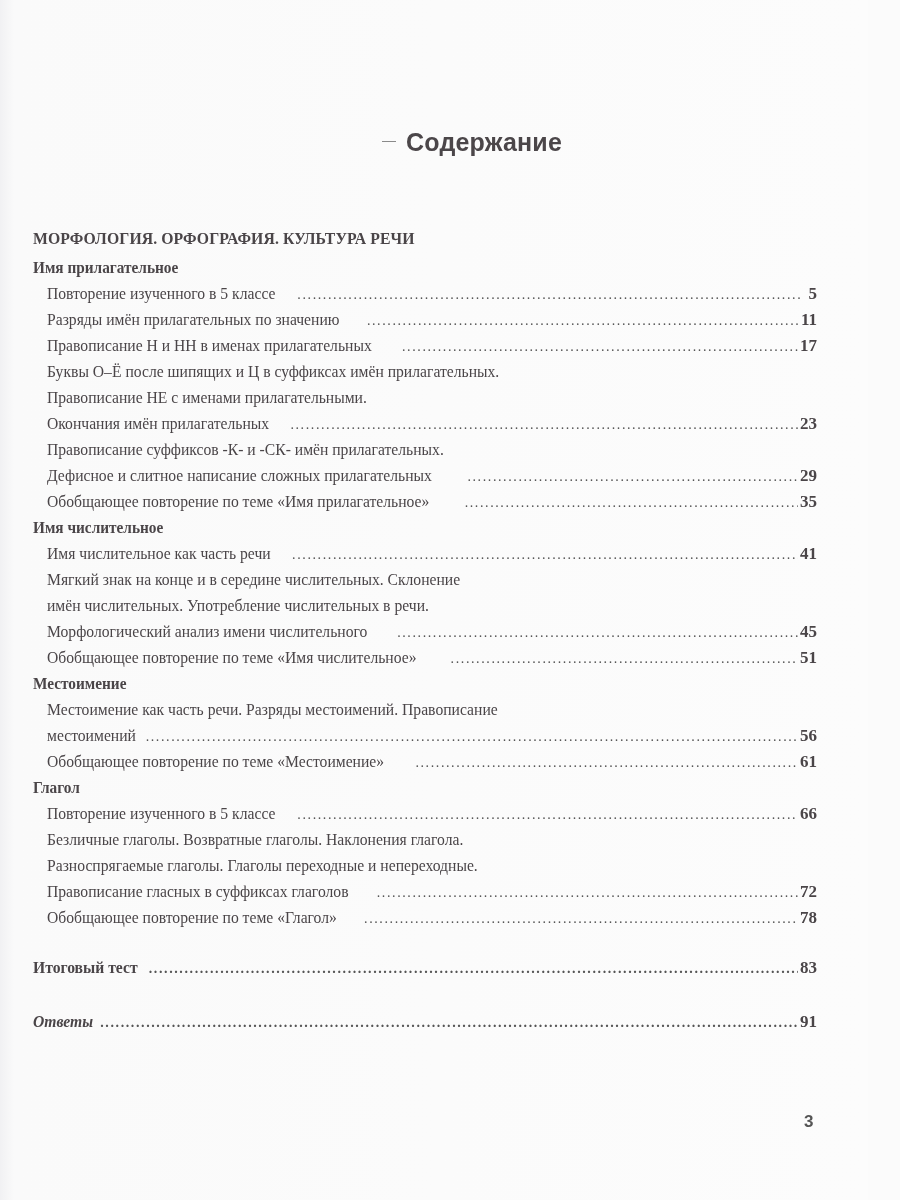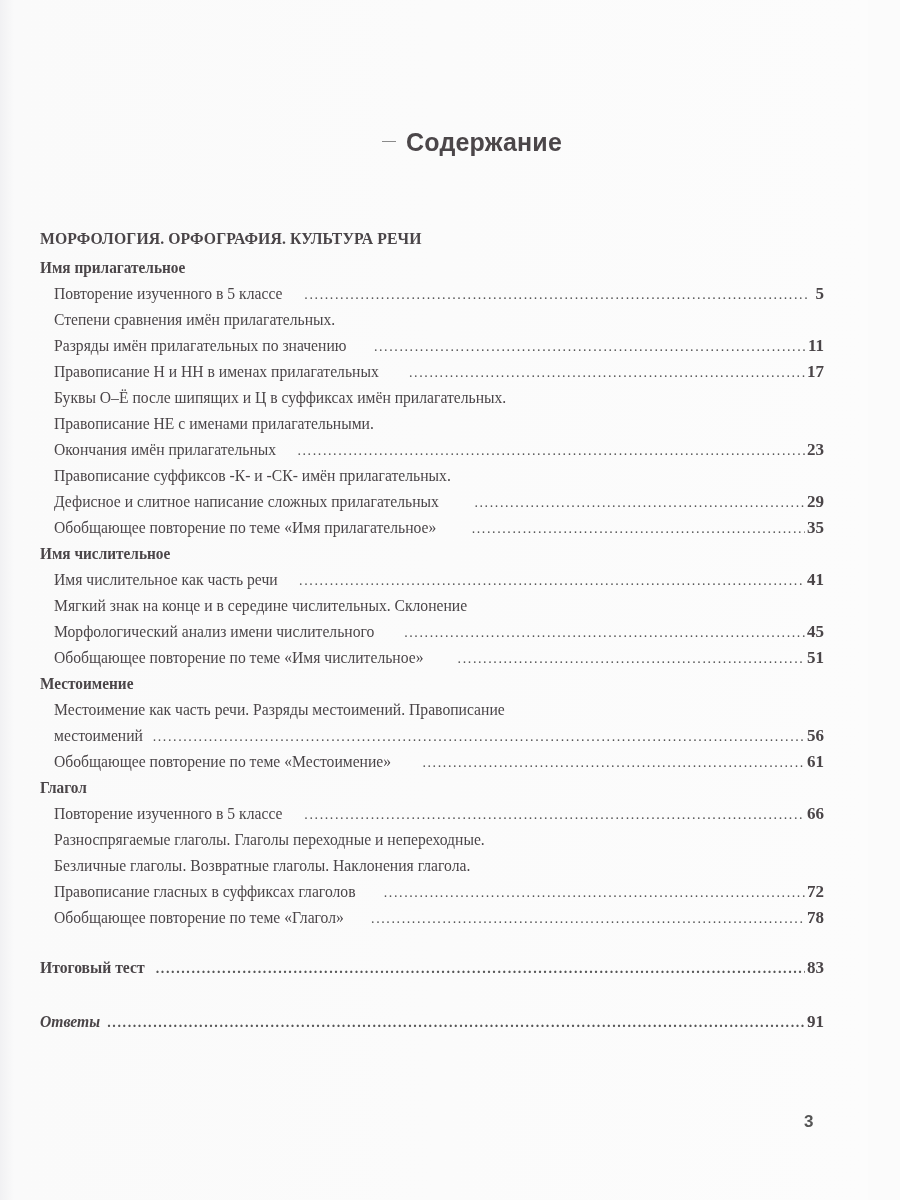--- a/index.html
+++ b/index.html
@@ -13,21 +13,21 @@
   .title {
     position:absolute; left:0; width:900px; top:128px;
     text-align:center;
     font-family:"Liberation Sans","DejaVu Sans",sans-serif;
     font-weight:bold; font-size:25px; color:#4b4649;
     letter-spacing:0.2px;
     padding-left:44px; box-sizing:border-box;
   }
   .title .mark { display:inline-block; width:14px; height:1px; background:#8a8a8a; vertical-align:middle; margin-right:10px; position:relative; top:-3px; }
   .toc {
-    position:absolute; left:40px; top:228px; width:784px;
+    position:absolute; left:33px; top:228px; width:784px;
   }
   .part {
     font-weight:bold; font-size:17.5px; height:28px; line-height:20px;
     transform:scaleX(0.9); transform-origin:left center; white-space:nowrap;
     letter-spacing:0.1px;
   }
   .section {
     font-weight:bold; font-size:17px; height:26px; line-height:24px;
     transform:scaleX(0.9); transform-origin:left center; white-space:nowrap;
   }
@@ -63,23 +63,20 @@
 
   <div class="toc">
     <div class="part">МОРФОЛОГИЯ. ОРФОГРАФИЯ. КУЛЬТУРА РЕЧИ</div>
 
     <div class="section">Имя прилагательное</div>
     <div class="entry">
         <span class="text condensed">Повторение изученного в 5 классе</span>
         <span class="dots"></span>
         <span class="page-num">5</span>
       </div>
-    <div class="entry nopage">
-        <span class="text condensed">Степени сравнения имён  прилагательных.</span>
-      </div>
     <div class="entry">
         <span class="text condensed">Разряды имён прилагательных  по значению</span>
         <span class="dots"></span>
         <span class="page-num">11</span>
       </div>
     <div class="entry">
         <span class="text condensed">Правописание Н и НН в именах прилагательных </span>
         <span class="dots"></span>
         <span class="page-num">17</span>
       </div>
@@ -110,20 +107,23 @@
 
     <div class="section">Имя числительное</div>
     <div class="entry">
         <span class="text condensed">Имя числительное как часть речи </span>
         <span class="dots"></span>
         <span class="page-num">41</span>
       </div>
     <div class="entry nopage">
         <span class="text condensed">Мягкий знак на конце и в середине числительных. Склонение</span>
       </div>
+    <div class="entry nopage">
+        <span class="text condensed">имён числительных. Употребление числительных в речи.</span>
+      </div>
     <div class="entry">
         <span class="text condensed">Морфологический анализ имени числительного</span>
         <span class="dots"></span>
         <span class="page-num">45</span>
       </div>
     <div class="entry">
         <span class="text condensed">Обобщающее повторение по теме «Имя числительное» </span>
         <span class="dots"></span>
         <span class="page-num">51</span>
       </div>
@@ -143,24 +143,24 @@
         <span class="page-num">61</span>
       </div>
 
     <div class="section">Глагол</div>
     <div class="entry">
         <span class="text condensed">Повторение изученного в 5 классе </span>
         <span class="dots"></span>
         <span class="page-num">66</span>
       </div>
     <div class="entry nopage">
-        <span class="text condensed">Разноспрягаемые глаголы. Глаголы переходные и непереходные.</span>
+        <span class="text condensed">Безличные глаголы. Возвратные глаголы. Наклонения глагола.</span>
       </div>
     <div class="entry nopage">
-        <span class="text condensed">Безличные глаголы. Возвратные глаголы. Наклонения глагола.</span>
+        <span class="text condensed">Разноспрягаемые глаголы. Глаголы переходные и непереходные.</span>
       </div>
     <div class="entry">
         <span class="text condensed">Правописание гласных в суффиксах глаголов</span>
         <span class="dots"></span>
         <span class="page-num">72</span>
       </div>
     <div class="entry">
         <span class="text condensed">Обобщающее  повторение  по  теме  «Глагол» </span>
         <span class="dots"></span>
         <span class="page-num">78</span>

